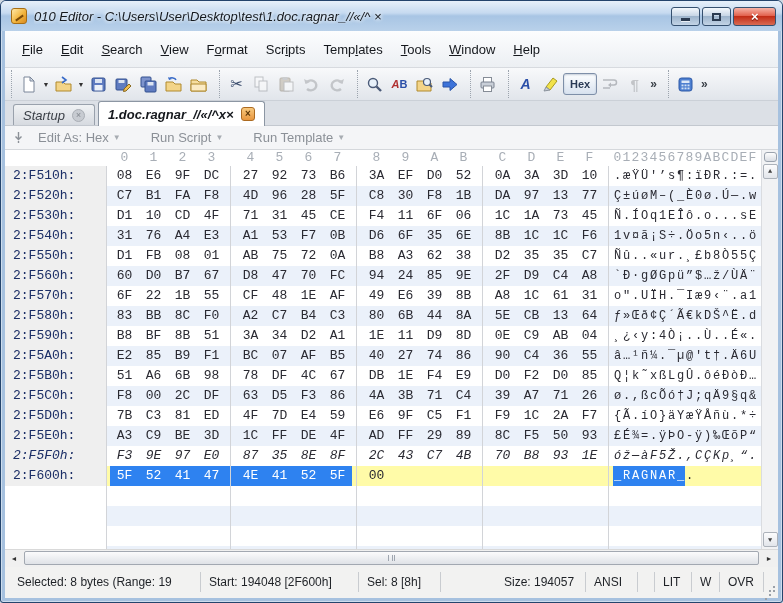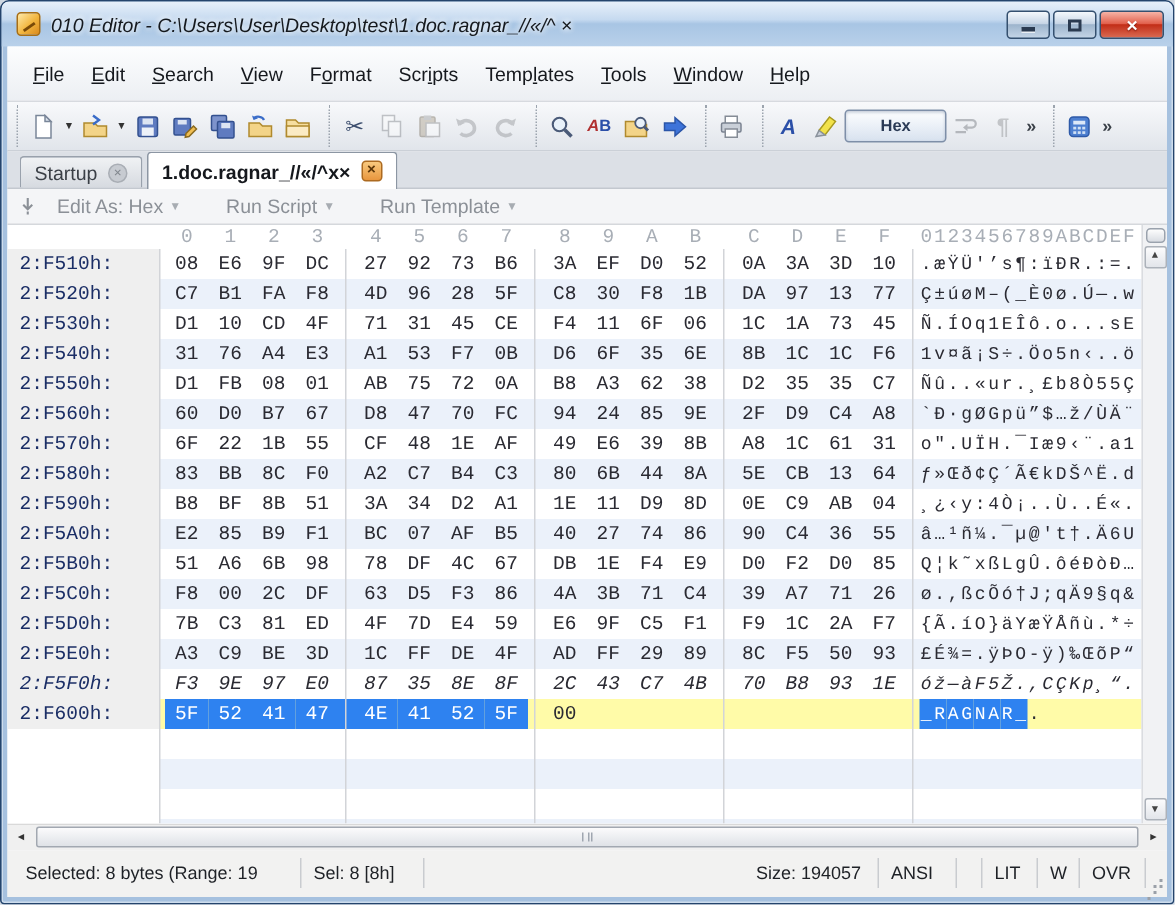--- a/index.html
+++ b/index.html
@@ -37,31 +37,31 @@
   .toolbar { height:34px; background:linear-gradient(#F8F9FB,#E1E5EB); border-bottom:1px solid #CBD0D7;
              display:flex; align-items:center; padding:0 2px; }
   .tgroup { display:flex; align-items:center; height:28px; padding:0 4px; border-left:1px dotted #9CA4AE; margin-left:4px; }
   .tbtn { width:25px; height:25px; display:flex; align-items:center; justify-content:center; border-radius:3px; }
   .tbtn.disabled { opacity:.45; filter:grayscale(.7); }
   .dd { width:10px; font-size:7px; color:#333; text-align:center; }
   .glyph-cut{ font-size:15px; color:#3C4E6E; }
   .glyph-pilcrow{ font-size:15px; color:#8A929C; font-weight:bold;}
   .glyph-font{ font-size:14px; font-weight:bold; font-style:italic; color:#2B4FA8;}
   .glyph-overflow{ font-size:12px; font-weight:bold; color:#3A4048; padding:0 3px;}
-  .hexbtn { height:22px; padding:0 23px; border:1px solid #7E8FA8; border-radius:3px;
+  .hexbtn { height:22px; padding:0 6px; border:1px solid #7E8FA8; border-radius:3px;
             background:linear-gradient(#FDFEFF,#D8E2EF); font-size:11px; font-weight:bold; color:#2A3A55;
             display:flex; align-items:center; box-shadow:inset 0 1px 2px rgba(90,110,140,.35); }
   .rep-a{ font-size:11px; font-weight:bold; color:#B03030; font-style:italic;}
   .rep-b{ font-size:11px; font-weight:bold; color:#2B4FA8;}
 
   
   .tabbar { height:25px; background:#DCE0E6; border-bottom:1px solid #C3C8CF; display:flex; align-items:flex-end; padding-left:8px; }
   .tab { height:21px; display:flex; align-items:center; gap:7px; padding:0 9px; margin-right:3px;
          border:1px solid #99A1AC; border-bottom:none; border-radius:3px 3px 0 0;
-         background:linear-gradient(#F0F2F4,#D6DAE0); font-size:13px; color:#3A3F46; }
+         background:linear-gradient(#F0F2F4,#D6DAE0); font-size:13px; color:#3A3F46;font-style:italic; }
   .tab.active { height:25px; background:#fff; font-weight:bold; color:#15181D; margin-bottom:-1px; border-color:#8C96A3; }
   .tab-close-gray { width:13px; height:13px; border-radius:50%; background:#C7CBD1; border:1px solid #A9AEB5;
                     color:#82878E; font-size:9px; line-height:11px; text-align:center; }
   .tab-close-orange { width:14px; height:14px; border-radius:3px; border:1px solid #AC6A20;
                       background:linear-gradient(#F8C97E,#E8963E); color:#5C3608; font-size:10px; font-weight:bold;
                       line-height:12px; text-align:center; }
 
   
   .editas { height:24px; background:#F4F5F7; border-bottom:1px solid #D5D8DC; display:flex; align-items:center;
             color:#8B9097; font-size:13px; padding-left:8px; }
@@ -974,20 +974,21 @@
       <div class="hs-thumb">
           <div class="hs-grip"></div>
         </div>
       <div class="hs-btn">
           <span>►</span>
         </div>
     </div>
 
     <div class="statusbar">
       <div class="sb sb1">Selected: 8 bytes (Range: 19</div>
+      <div class="sb sb2">Start: 194048 [2F600h]</div>
       <div class="sb sb3">Sel: 8 [8h]</div>
       <div class="sb-spacer"></div>
       <div class="sb sb4">Size: 194057</div>
       <div class="sb sb5">ANSI</div>
       <div class="sb sb6">LIT</div>
       <div class="sb sb7">W</div>
       <div class="sb sb8">OVR</div>
       <div class="grip-dots"></div>
     </div>
 

